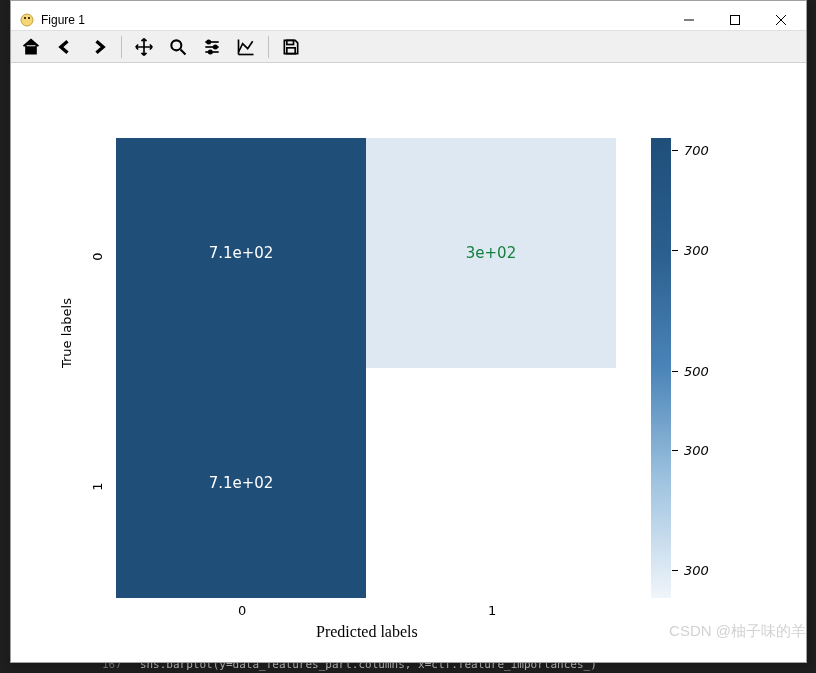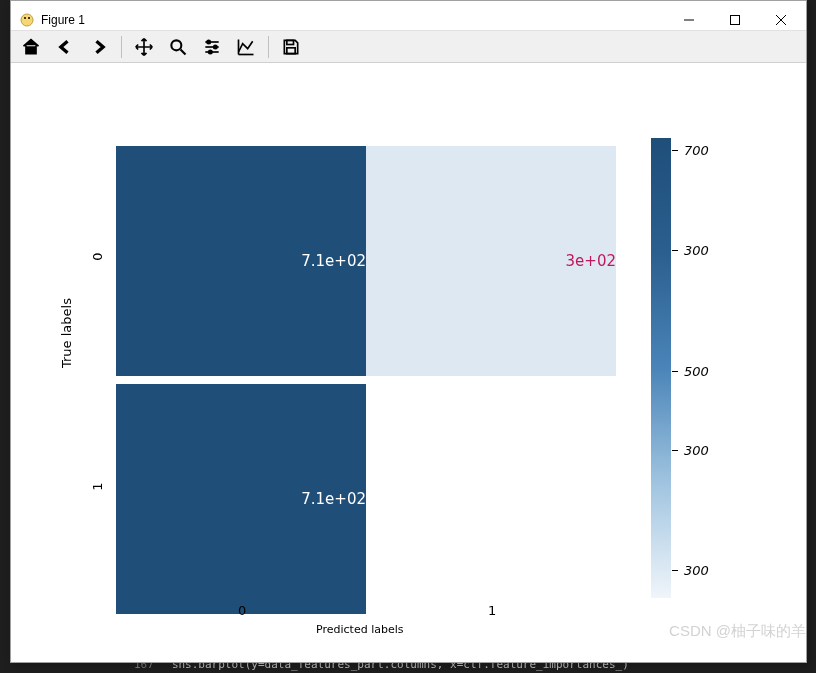--- a/index.html
+++ b/index.html
@@ -71,37 +71,37 @@
     font-family: "DejaVu Sans", Arial, sans-serif;
   }
   .plot-area {
     position: absolute;
     left: 105px; top: 75px;
     width: 500px; height: 460px;
   }
   .hm-row { display: flex; }
   .hm-cell {
     width: 250px; height: 230px;
-    display: flex; align-items: center; justify-content: flex-end;
+    display: flex; align-items: center; justify-content: center;
     font-size: 15px;
     color: #fff;
-    margin-top: 8px;
-  }
-  .hm-cell.light { color: #be185d; }
+  }
+  .hm-cell.light { color: #15803d; }
   .ylabel {
     position: absolute;
     left: 48px; top: 305px;
     transform: rotate(-90deg);
     transform-origin: left top;
     font-size: 13px;
   }
   .xlabel {
     position: absolute;
     left: 305px; top: 560px;
-    font-size: 11px;
+    font-size: 16px;
+    font-family: Liberation Serif, serif;
   }
   .ytick {
     position: absolute;
     transform: rotate(-90deg);
     transform-origin: center;
     font-size: 13px;
   }
   .xtick {
     position: absolute;
     font-size: 13px;
@@ -129,21 +129,21 @@
   }
   .watermark {
     position: absolute;
     right: 10px; bottom: 32px;
     color: rgba(180,180,180,0.6);
     font-size: 15px;
     pointer-events: none;
   }
   .bottom-code {
     position: absolute;
-    left: 128px; bottom: 0;
+    left: 96px; bottom: 0;
     color: #c0c0c0;
     font-family: monospace;
     font-size: 11px;
     white-space: nowrap;
     background: #1e1e1e;
     padding: 2px 6px;
   }
   .bottom-code .ln { color: #7a7a7a; margin-right: 18px; }
 </style>
 </head>

